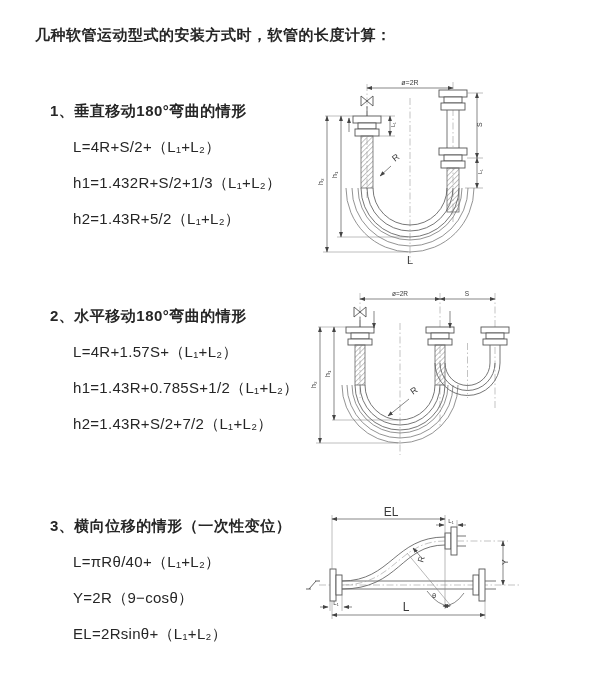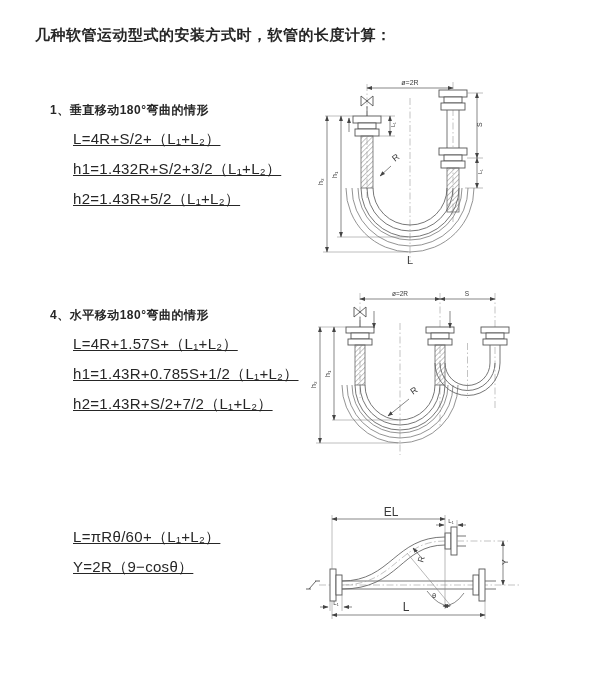--- a/index.html
+++ b/index.html
@@ -1,21 +1,21 @@
 <!DOCTYPE html>
 <html><head>
 <meta charset="utf-8">
 <style>
   html,body{margin:0;padding:0;background:#ffffff;}
   .page{position:relative;width:600px;height:675px;background:#ffffff;overflow:hidden;
         font-family:"Liberation Sans","DejaVu Sans",sans-serif;color:#262626;}
   .title{position:absolute;left:35px;top:26px;font-size:15px;font-weight:700;letter-spacing:.5px;}
   .sec{position:absolute;}
-  .sec .heading{font-size:12px;font-weight:700;letter-spacing:.5px;}
-  .sec .formula{font-size:15px;margin:11px 0 0 23px;letter-spacing:.3px;white-space:nowrap;text-decoration:underline;}
+  .sec .heading{font-size:15px;font-weight:700;letter-spacing:.5px;}
+  .sec .formula{font-size:15px;margin:17px 0 0 23px;letter-spacing:.3px;white-space:nowrap;}
   #sec1{left:50px;top:102px}
   #sec2{left:50px;top:307px}
   #sec3{left:50px;top:517px}
   svg{position:absolute;overflow:visible;}
   #dia1{left:315px;top:70px}
   #dia2{left:310px;top:283px}
   #dia3{left:303px;top:503px}
   svg text{font-family:"Liberation Sans","DejaVu Sans",sans-serif;fill:#3a3a3a;}
   .dim{stroke:#555;stroke-width:.7;fill:none;}
   .ext{stroke:#8a8a8a;stroke-width:.55;fill:none;}
@@ -28,34 +28,36 @@
 </head>
 <body>
 
 <div class="page">
 
   <div class="title">几种软管运动型式的安装方式时，软管的长度计算：</div>
 
   <div class="sec" id="sec1">
     <div class="heading">1、垂直移动180°弯曲的情形</div>
     <div class="formula">L=4R+S/2+（L₁+L₂）</div>
-    <div class="formula">h1=1.432R+S/2+3/2（L₁+L₂）</div>
+    <div class="formula">h1=1.432R+S/2+1/3（L₁+L₂）</div>
     <div class="formula">h2=1.43R+5/2（L₁+L₂）</div>
   </div>
 
   <div class="sec" id="sec2">
-    <div class="heading">4、水平移动180°弯曲的情形</div>
+    <div class="heading">2、水平移动180°弯曲的情形</div>
     <div class="formula">L=4R+1.57S+（L₁+L₂）</div>
     <div class="formula">h1=1.43R+0.785S+1/2（L₁+L₂）</div>
     <div class="formula">h2=1.43R+S/2+7/2（L₁+L₂）</div>
   </div>
 
   <div class="sec" id="sec3">
-    <div class="formula">L=πRθ/60+（L₁+L₂）</div>
+    <div class="heading">3、横向位移的情形（一次性变位）</div>
+    <div class="formula">L=πRθ/40+（L₁+L₂）</div>
     <div class="formula">Y=2R（9−cosθ）</div>
+    <div class="formula">EL=2Rsinθ+（L₁+L₂）</div>
   </div>
 
   <svg id="dia1" width="285" height="197" viewBox="0 0 285 197">
     <defs>
       <marker id="ar" viewBox="0 0 10 10" refX="9" refY="5" markerWidth="8" markerHeight="8" orient="auto-start-reverse">
         <path d="M0,1.5 L10,5 L0,8.5 Z" fill="#444"></path>
       </marker>
       <pattern id="hz" width="3.5" height="3.5" patternUnits="userSpaceOnUse" patternTransform="rotate(45)">
         <line x1="0" y1="0" x2="0" y2="3.5" stroke="#8a8a8a" stroke-width="1"></line>
       </pattern>

